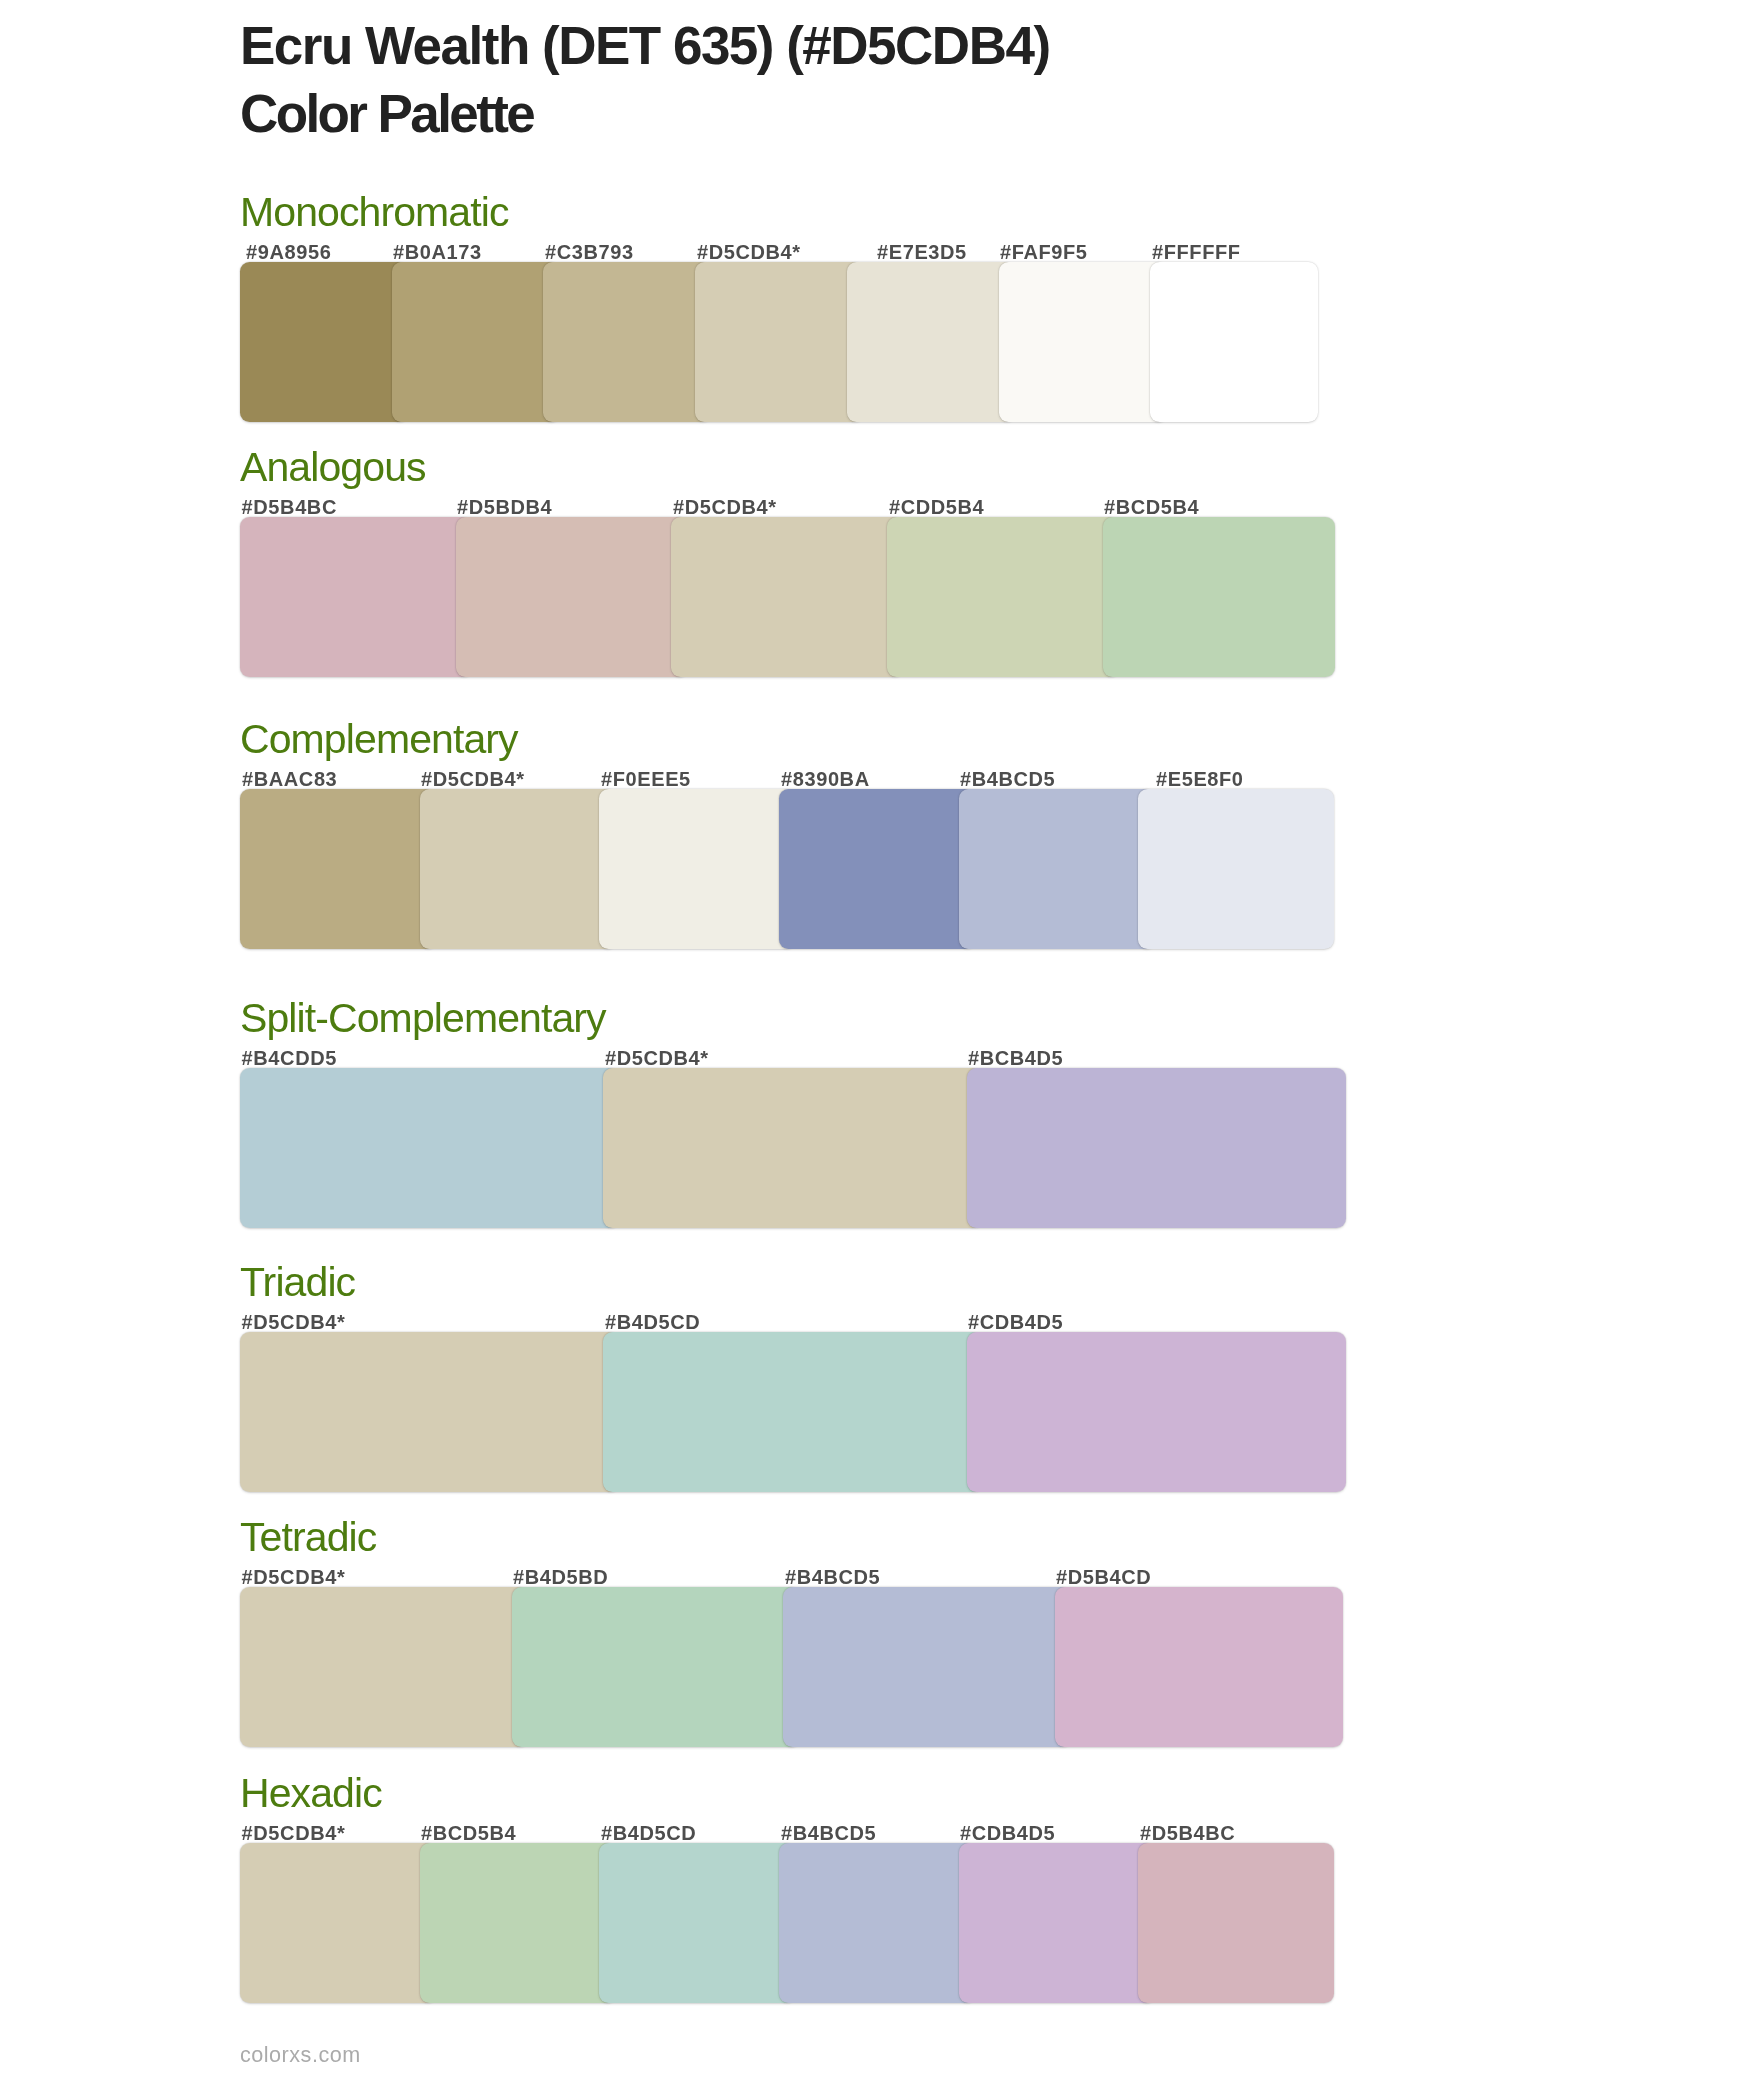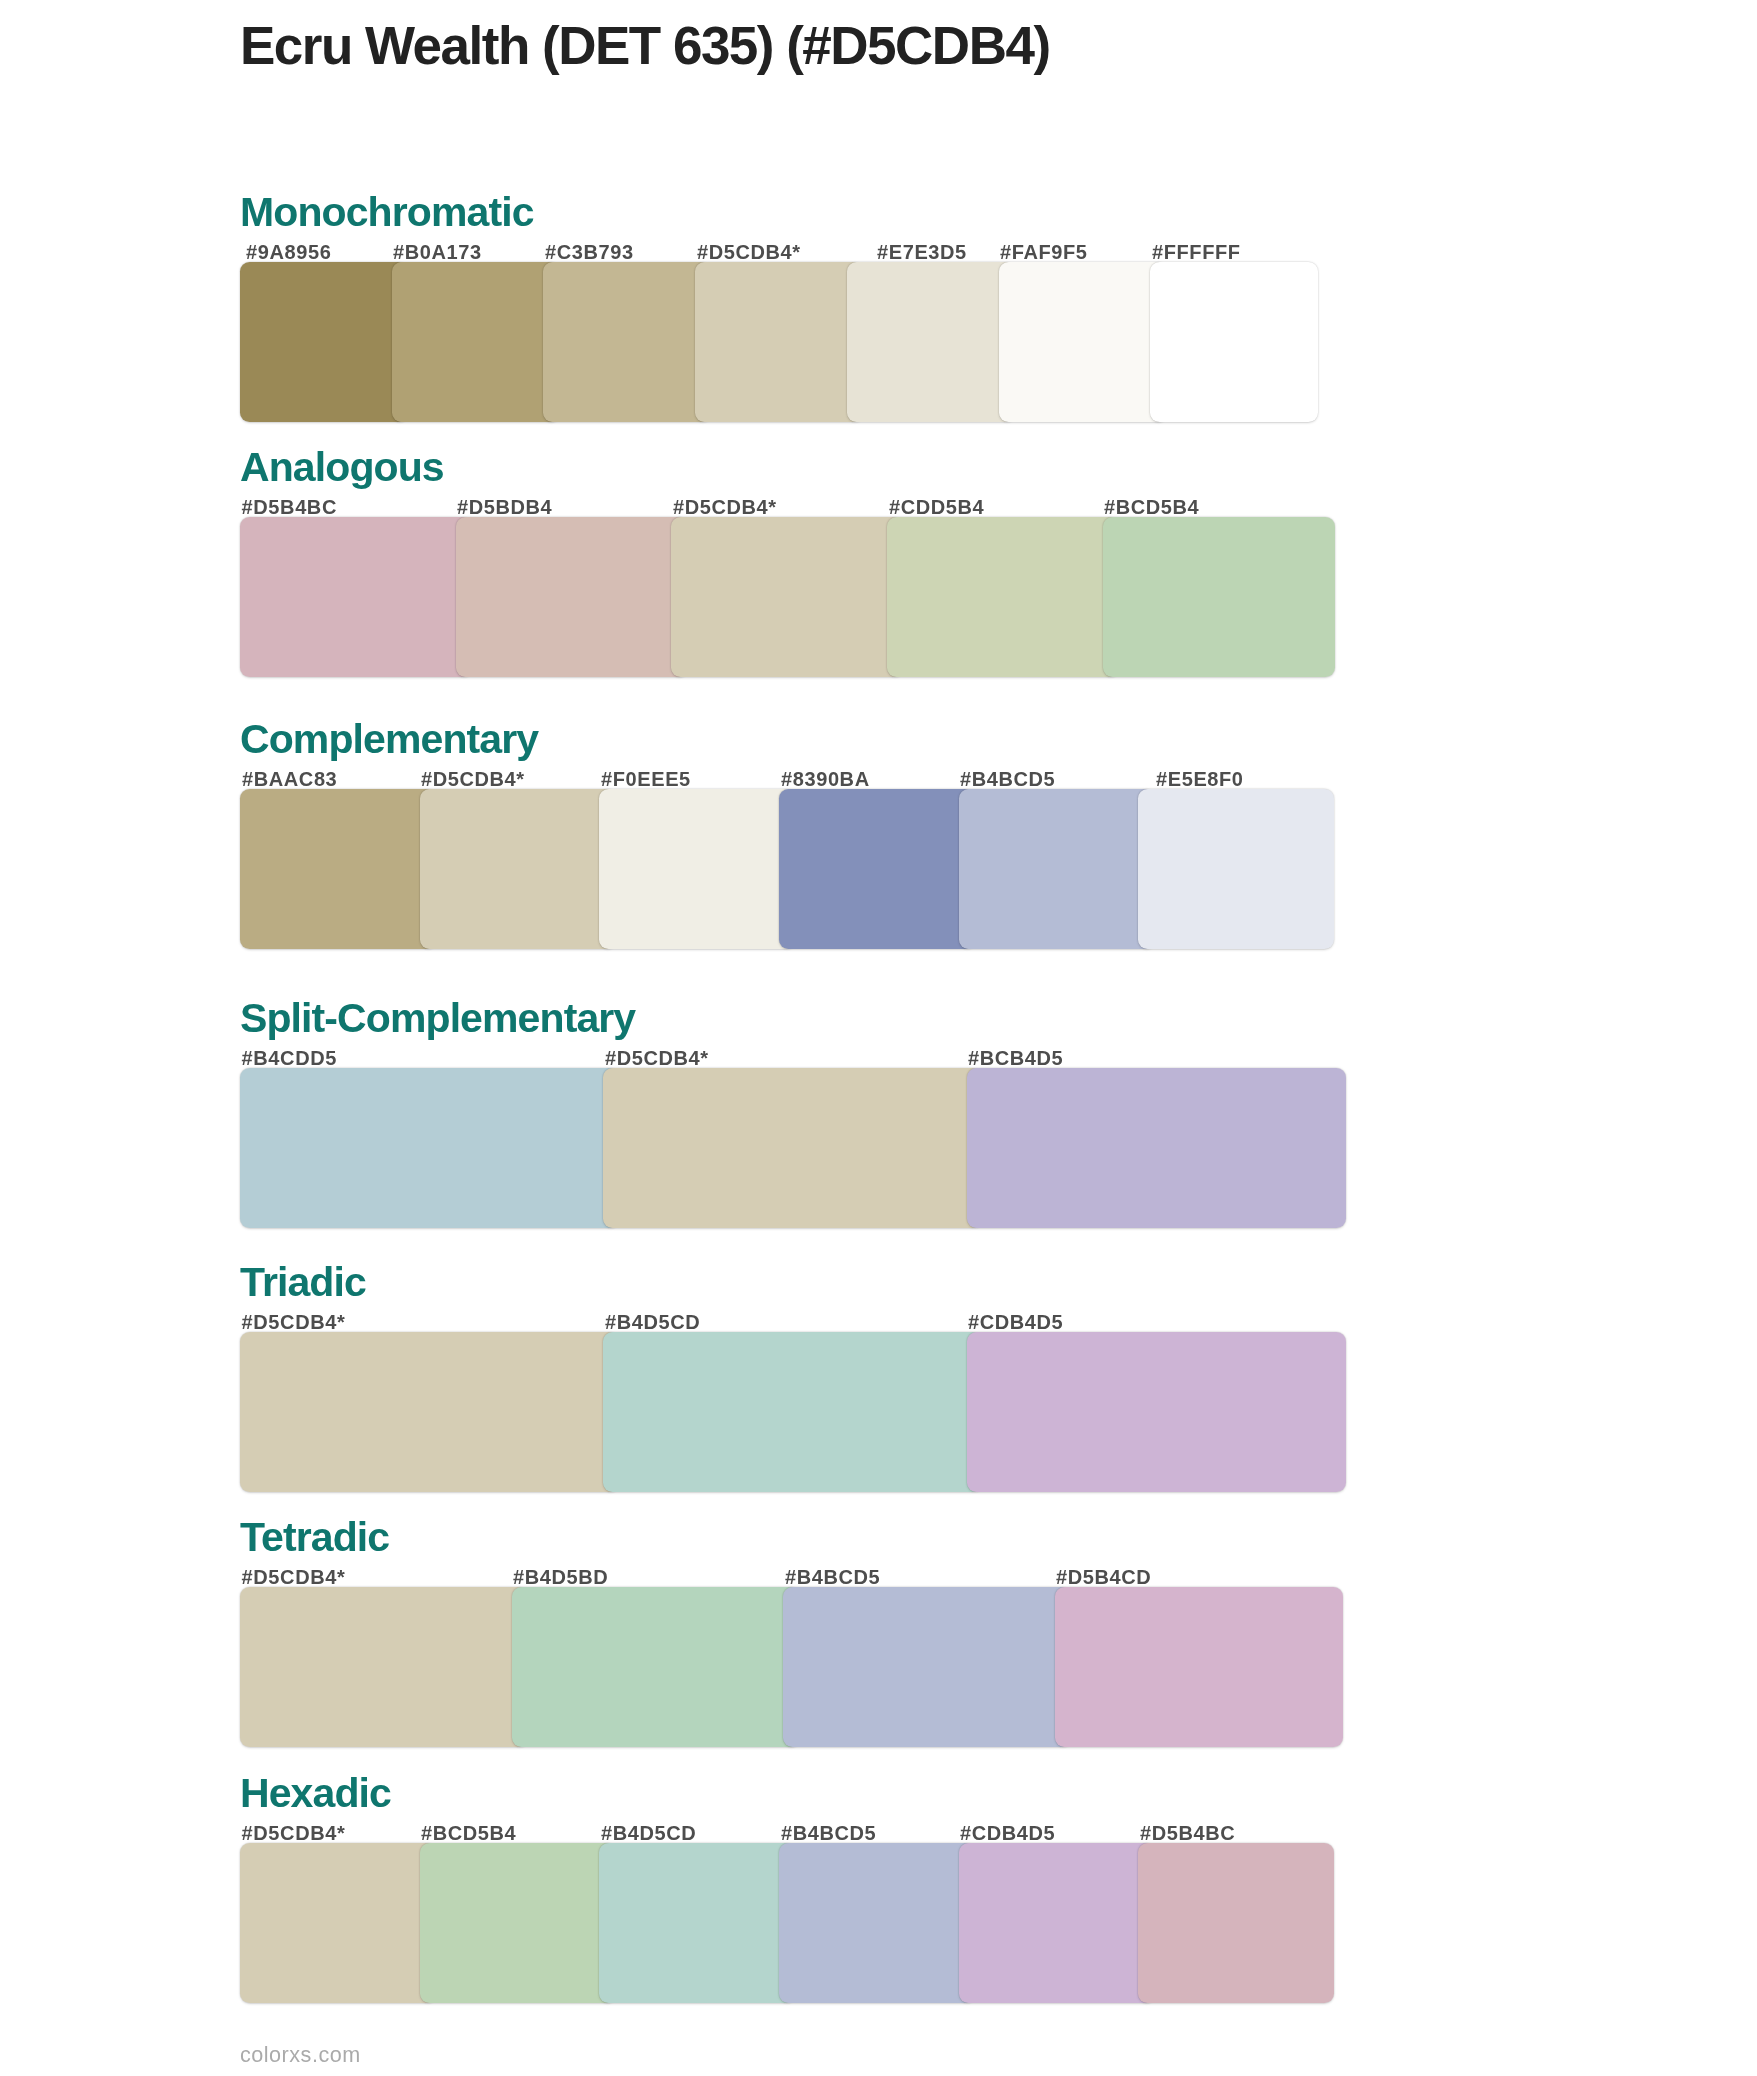--- a/index.html
+++ b/index.html
@@ -9,39 +9,40 @@
        font-family:"Liberation Sans",sans-serif;}
   .page{position:relative;width:1757px;height:2077px;overflow:hidden;background:#ffffff;}
 
   .title{position:absolute;left:240px;color:#222222;font-weight:700;
          font-size:53px;line-height:53px;letter-spacing:-1.5px;white-space:nowrap;
          transform:translateZ(0);}
   .title-1{top:19px;}
   .title-2{top:87px;letter-spacing:-2.6px;}
 
   .section{position:absolute;left:240px;width:1134px;height:226px;}
-  .sec-head{position:absolute;left:0;top:-4px;color:#0f766e;font-weight:700;
+  .sec-head{position:absolute;left:0;top:-4px;color:#4d7c0f;font-weight:400;
             font-size:41px;line-height:41px;letter-spacing:-0.9px;white-space:nowrap;
             transform:translateZ(0);}
   .hexrow{position:absolute;left:0;top:46px;height:21px;transform:translateZ(0);}
   .hexlabel{position:absolute;top:0;color:#4d4d4d;font-weight:700;font-size:20px;
             line-height:20px;letter-spacing:0.6px;white-space:nowrap;}
   .swrow{position:absolute;left:0;top:66px;height:160px;}
   .sw{position:absolute;top:0;height:160px;border-radius:9.6px;
       box-shadow:0 0 0 0.8px rgba(0,0,0,0.045), 0 0.8px 2.4px rgba(0,0,0,0.17);}
 
   .footer{position:absolute;left:240px;top:2044px;color:#aaaaaa;font-weight:400;
           font-size:21.6px;line-height:21.6px;letter-spacing:0.5px;
           transform:translateZ(0);}
 </style>
 </head>
 <body style="background-color: rgb(255, 255, 255);">
 
 <div class="page">
   <h1 class="title title-1">Ecru Wealth (DET 635) (#D5CDB4)</h1>
+  <h1 class="title title-2">Color Palette</h1>
 
   <section class="section" style="top:196px">
     <h2 class="sec-head">Monochromatic</h2>
     <div class="hexrow">
       <span class="hexlabel" style="left:6px">#9A8956</span>
       <span class="hexlabel" style="left:153px">#B0A173</span>
       <span class="hexlabel" style="left:305px">#C3B793</span>
       <span class="hexlabel" style="left:457px">#D5CDB4*</span>
       <span class="hexlabel" style="left:637px">#E7E3D5</span>
       <span class="hexlabel" style="left:760px">#FAF9F5</span>

